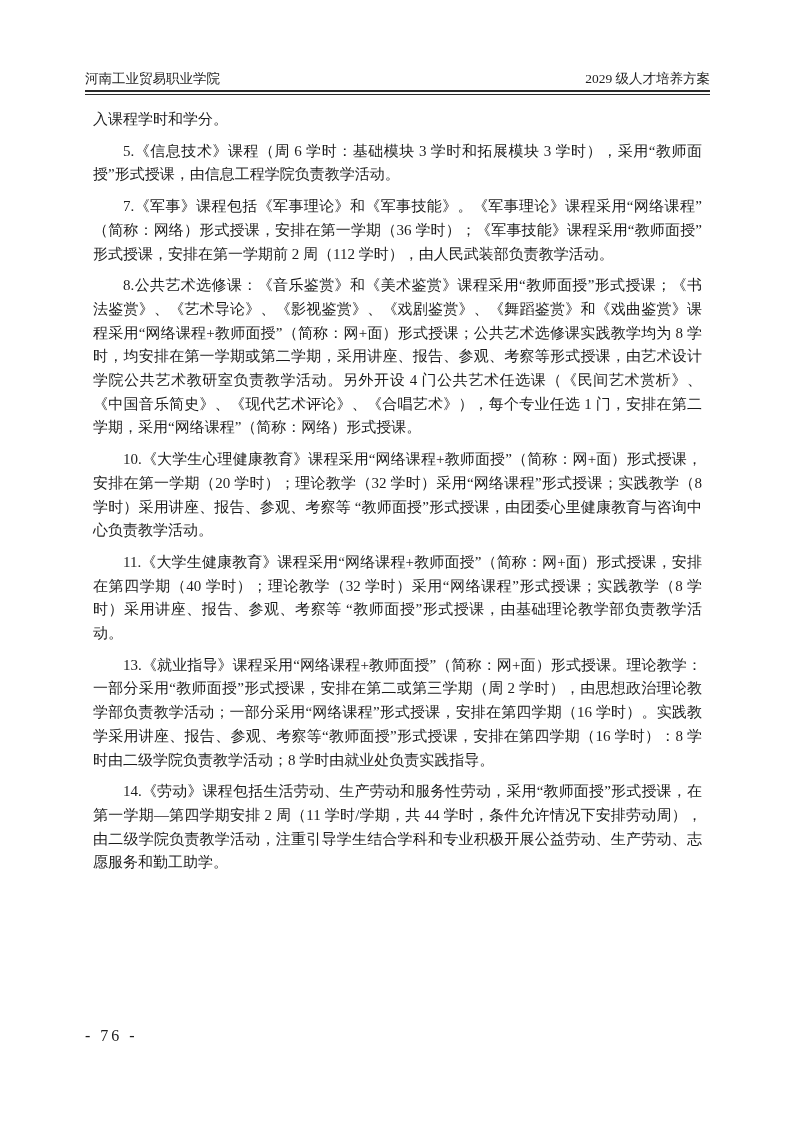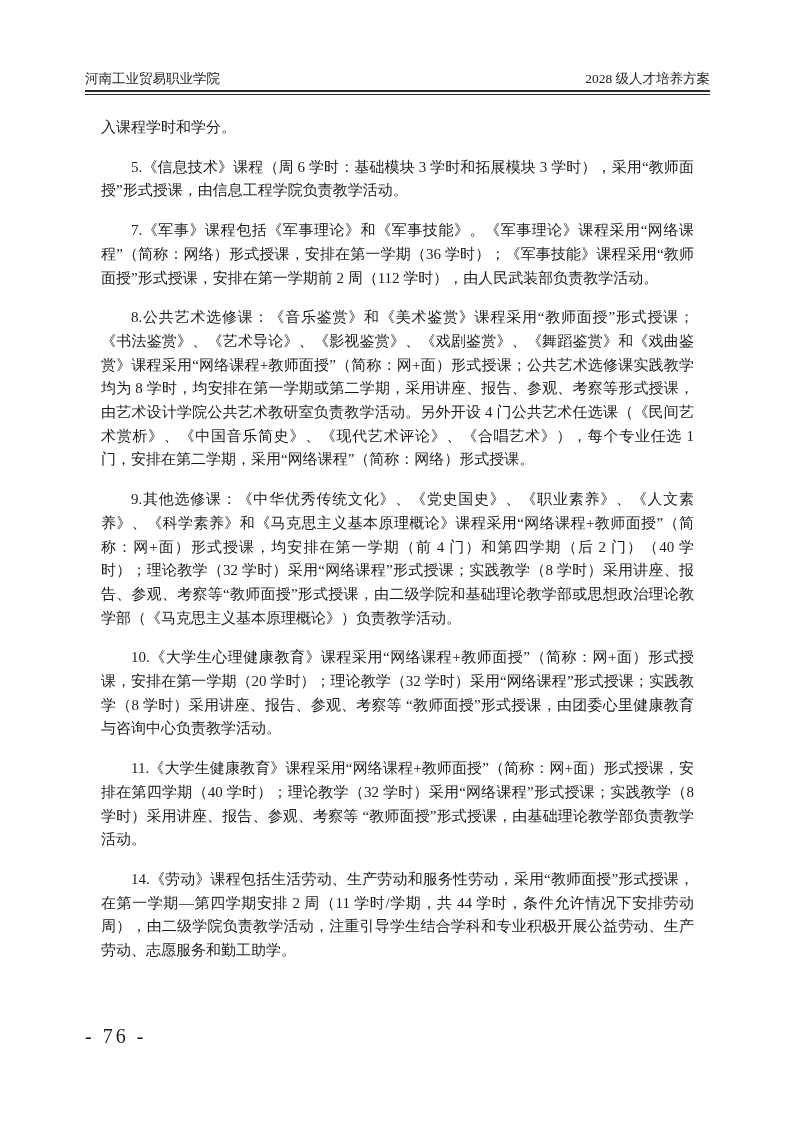--- a/index.html
+++ b/index.html
@@ -40,57 +40,57 @@
     position: absolute;
     left: 85px;
     right: 83px;
     top: 100px;
     font-size: 15px;
     line-height: 23.7px;
     text-align: justify;
     text-justify: inter-ideograph;
   }
   .document-body p {
-    margin: 16px;
+    margin: 8px;
     padding: 0;
     text-indent: 2em;
   }
   .document-body p.no-indent {
     text-indent: 0;
   }
   .page-footer {
     position: absolute;
     left: 85px;
     top: 1027px;
-    font-size: 20px;
+    font-size: 16px;
     letter-spacing: 3px;
     line-height: 18px;
   }
 </style>
 </head>
 <body>
 
 <div class="page">
 
   <div class="page-header">
     <div class="page-header-row">
       <span>河南工业贸易职业学院</span>
-      <span>2028 级人才培养方案</span>
+      <span>2029 级人才培养方案</span>
     </div>
     <div class="header-rule"></div>
   </div>
 
   <div class="document-body">
     <p class="no-indent">入课程学时和学分。</p>
     <p>5.《信息技术》课程（周 6 学时：基础模块 3 学时和拓展模块 3 学时），采用“教师面授”形式授课，由信息工程学院负责教学活动。</p>
     <p>7.《军事》课程包括《军事理论》和《军事技能》。《军事理论》课程采用“网络课程”（简称：网络）形式授课，安排在第一学期（36 学时）；《军事技能》课程采用“教师面授”形式授课，安排在第一学期前 2 周（112 学时），由人民武装部负责教学活动。</p>
     <p>8.公共艺术选修课：《音乐鉴赏》和《美术鉴赏》课程采用“教师面授”形式授课；《书法鉴赏》、《艺术导论》、《影视鉴赏》、《戏剧鉴赏》、《舞蹈鉴赏》和《戏曲鉴赏》课程采用“网络课程+教师面授”（简称：网+面）形式授课；公共艺术选修课实践教学均为 8 学时，均安排在第一学期或第二学期，采用讲座、报告、参观、考察等形式授课，由艺术设计学院公共艺术教研室负责教学活动。另外开设 4 门公共艺术任选课（《民间艺术赏析》、《中国音乐简史》、《现代艺术评论》、《合唱艺术》），每个专业任选 1 门，安排在第二学期，采用“网络课程”（简称：网络）形式授课。</p>
-    <p>9.其他选修课：《中华优秀传统文化》、《党史国史》、《职业素养》、《人文素养》、《科学素养》和《马克思主义基本原理概论》课程采用“网络课程+教师面授”（简称：网+面）形式授课，均安排在第一学期（前 4 门）和第四学期（后 2 门）（40 学时）；理论教学（32 学时）采用“网络课程”形式授课；实践教学（8 学时）采用讲座、报告、参观、考察等“教师面授”形式授课，由二级学院和基础理论教学部或思想政治理论教学部（《马克思主义基本原理概论》）负责教学活动。</p>
     <p>10.《大学生心理健康教育》课程采用“网络课程+教师面授”（简称：网+面）形式授课，安排在第一学期（20 学时）；理论教学（32 学时）采用“网络课程”形式授课；实践教学（8 学时）采用讲座、报告、参观、考察等 “教师面授”形式授课，由团委心里健康教育与咨询中心负责教学活动。</p>
     <p>11.《大学生健康教育》课程采用“网络课程+教师面授”（简称：网+面）形式授课，安排在第四学期（40 学时）；理论教学（32 学时）采用“网络课程”形式授课；实践教学（8 学时）采用讲座、报告、参观、考察等 “教师面授”形式授课，由基础理论教学部负责教学活动。</p>
+    <p>13.《就业指导》课程采用“网络课程+教师面授”（简称：网+面）形式授课。理论教学：一部分采用“教师面授”形式授课，安排在第二或第三学期（周 2 学时），由思想政治理论教学部负责教学活动；一部分采用“网络课程”形式授课，安排在第四学期（16 学时）。实践教学采用讲座、报告、参观、考察等“教师面授”形式授课，安排在第四学期（16 学时）：8 学时由二级学院负责教学活动；8 学时由就业处负责实践指导。</p>
     <p>14.《劳动》课程包括生活劳动、生产劳动和服务性劳动，采用“教师面授”形式授课，在第一学期—第四学期安排 2 周（11 学时/学期，共 44 学时，条件允许情况下安排劳动周），由二级学院负责教学活动，注重引导学生结合学科和专业积极开展公益劳动、生产劳动、志愿服务和勤工助学。</p>
   </div>
 
   <div class="page-footer">
     <span>- 76 -</span>
   </div>
 
 </div>
 
 </body></html>

